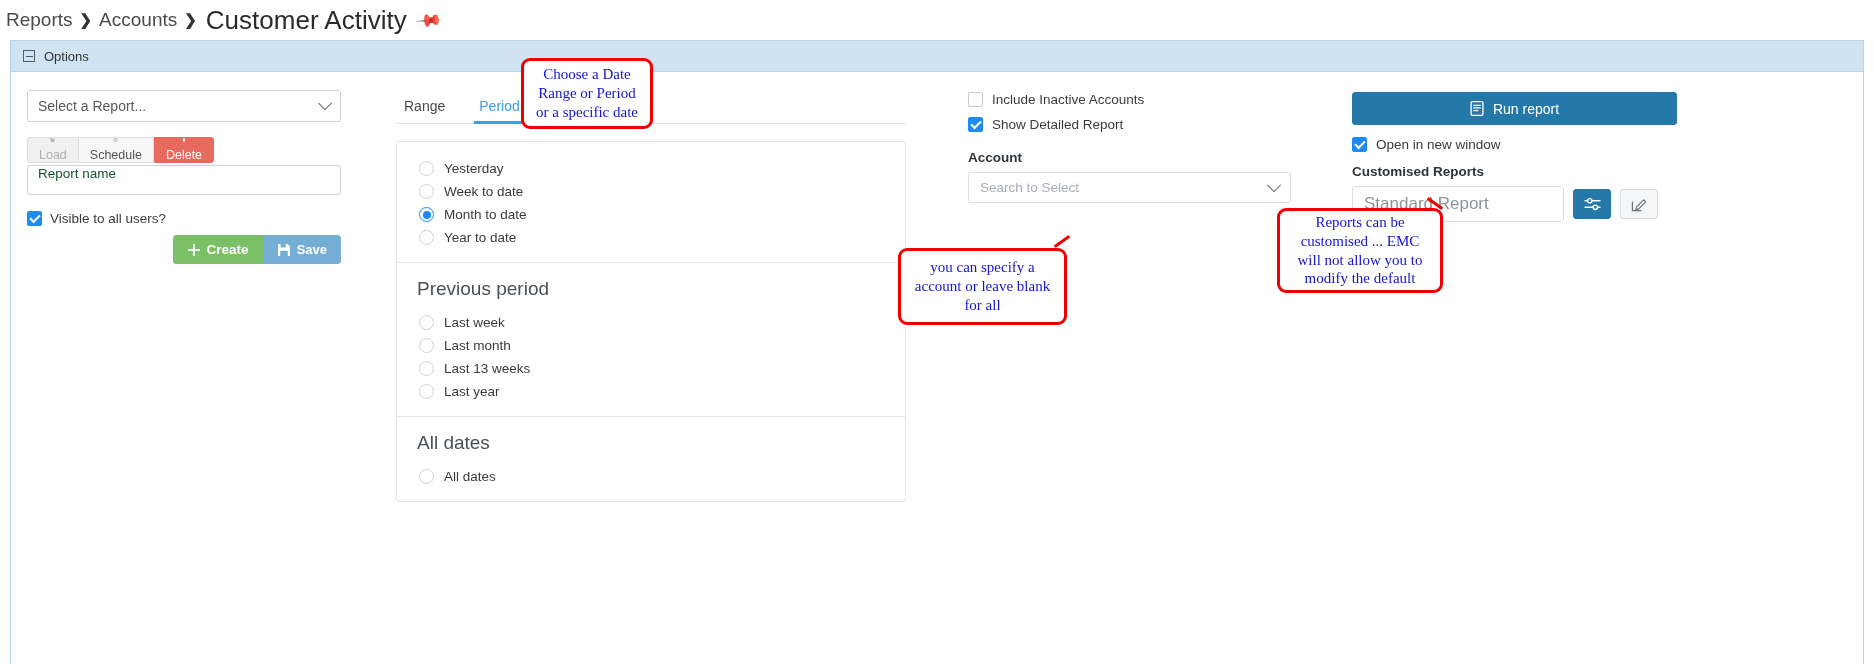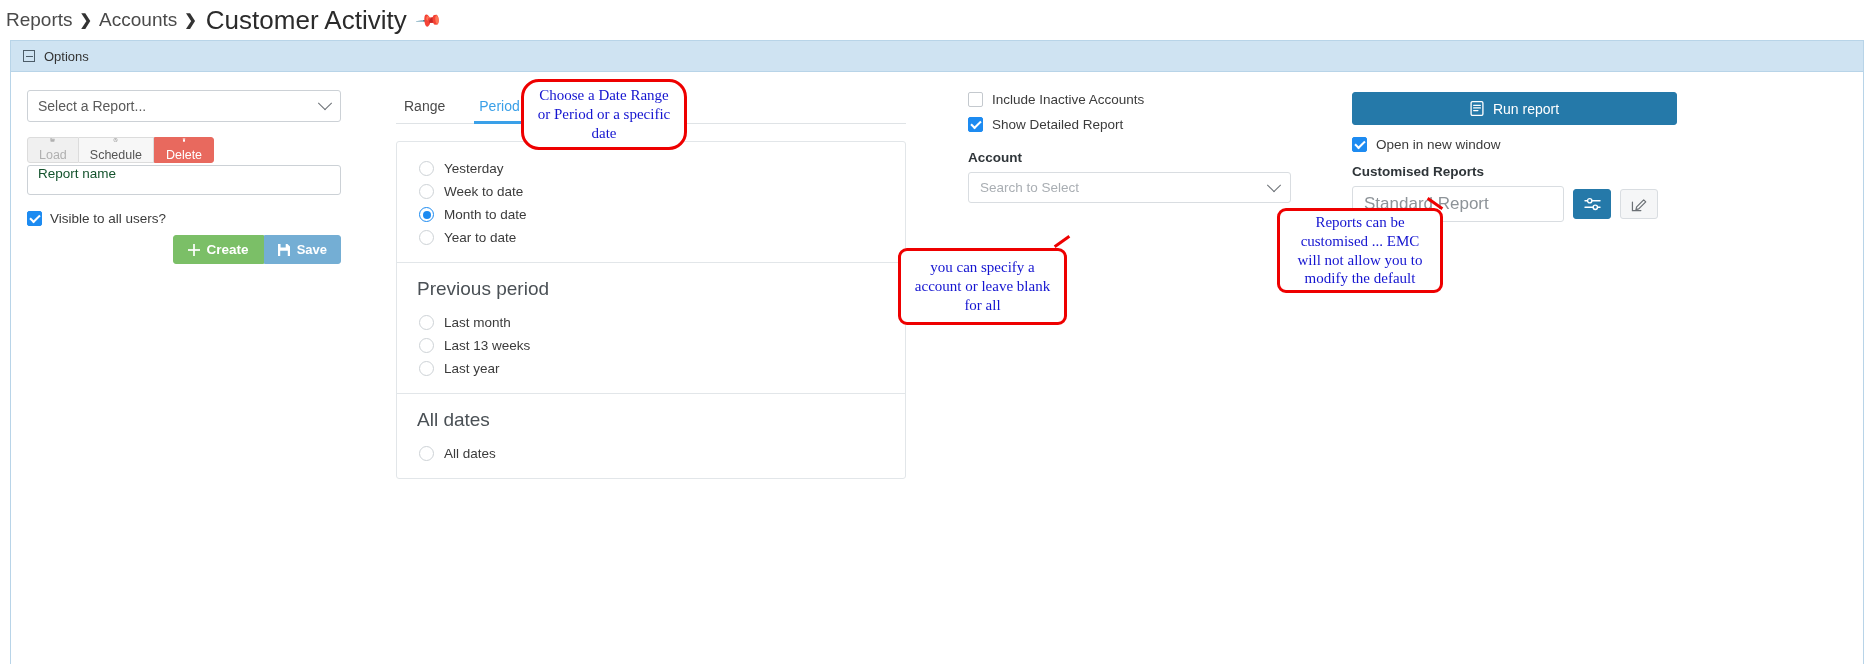--- a/index.html
+++ b/index.html
@@ -464,24 +464,23 @@
     text-align: center;
     display: flex;
     align-items: center;
     justify-content: center;
     padding: 5px 8px;
     box-sizing: border-box;
     z-index: 30;
   }
   #annot-date-range {
     left: 521px;
-    top: 79px;
-    width: 166px;
+    top: 58px;
+    width: 132px;
     height: 71px;
-    border-radius: 18px;
   }
   #annot-account {
     left: 898px;
     top: 248px;
     width: 169px;
     height: 77px;
   }
   #annot-customise {
     left: 1277px;
     top: 208px;
@@ -611,20 +610,24 @@
           <div class="radio-row">
             <span class="radio"></span>
             <span class="radio-label">Year to date</span>
           </div>
         </div>
 
         <div class="period-section">
           <div class="section-title">Previous period</div>
           <div class="radio-row">
             <span class="radio"></span>
+            <span class="radio-label">Last week</span>
+          </div>
+          <div class="radio-row">
+            <span class="radio"></span>
             <span class="radio-label">Last month</span>
           </div>
           <div class="radio-row">
             <span class="radio"></span>
             <span class="radio-label">Last 13 weeks</span>
           </div>
           <div class="radio-row">
             <span class="radio"></span>
             <span class="radio-label">Last year</span>
           </div>

